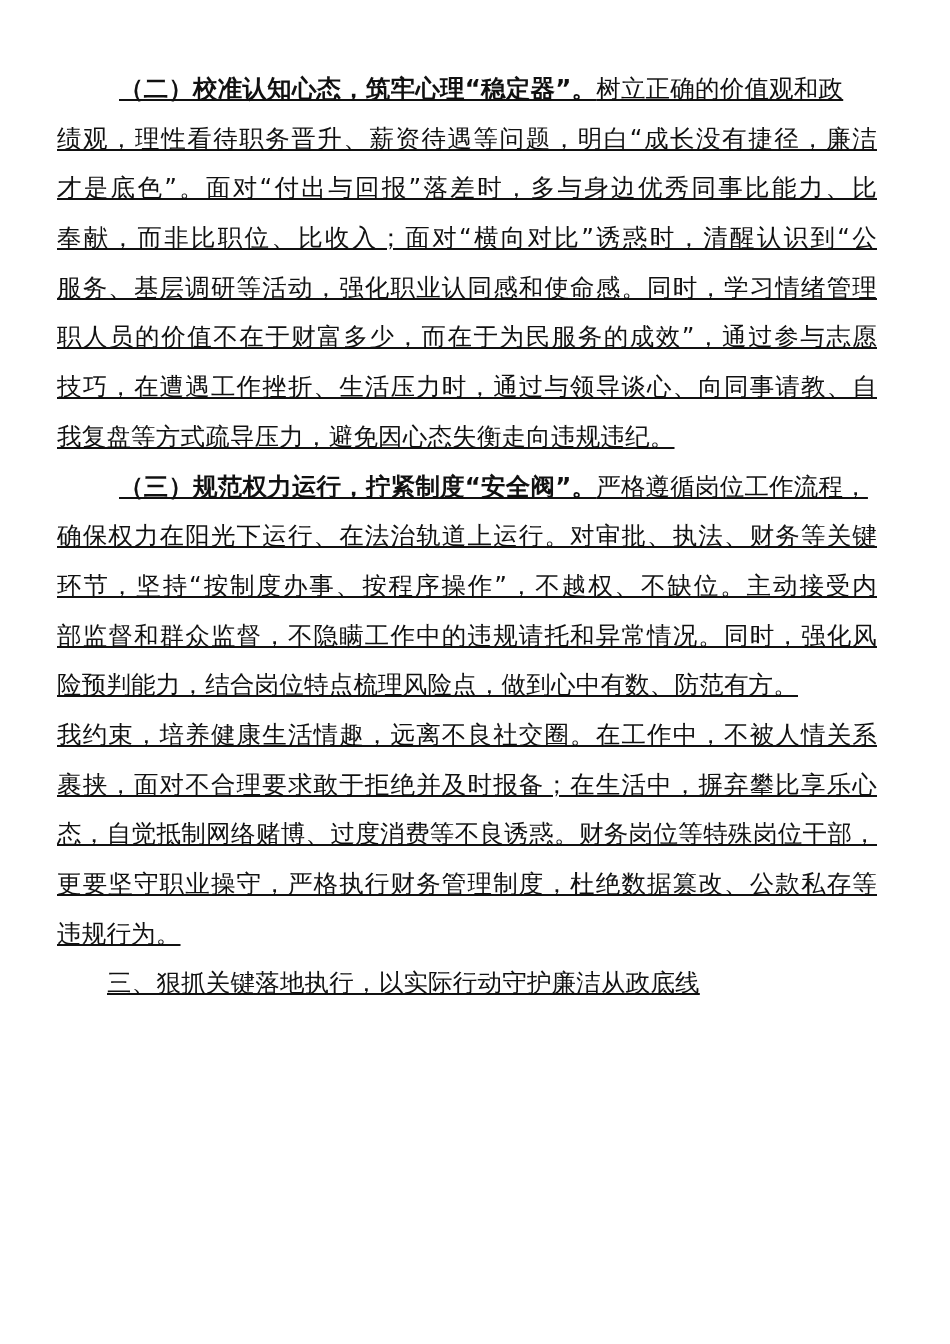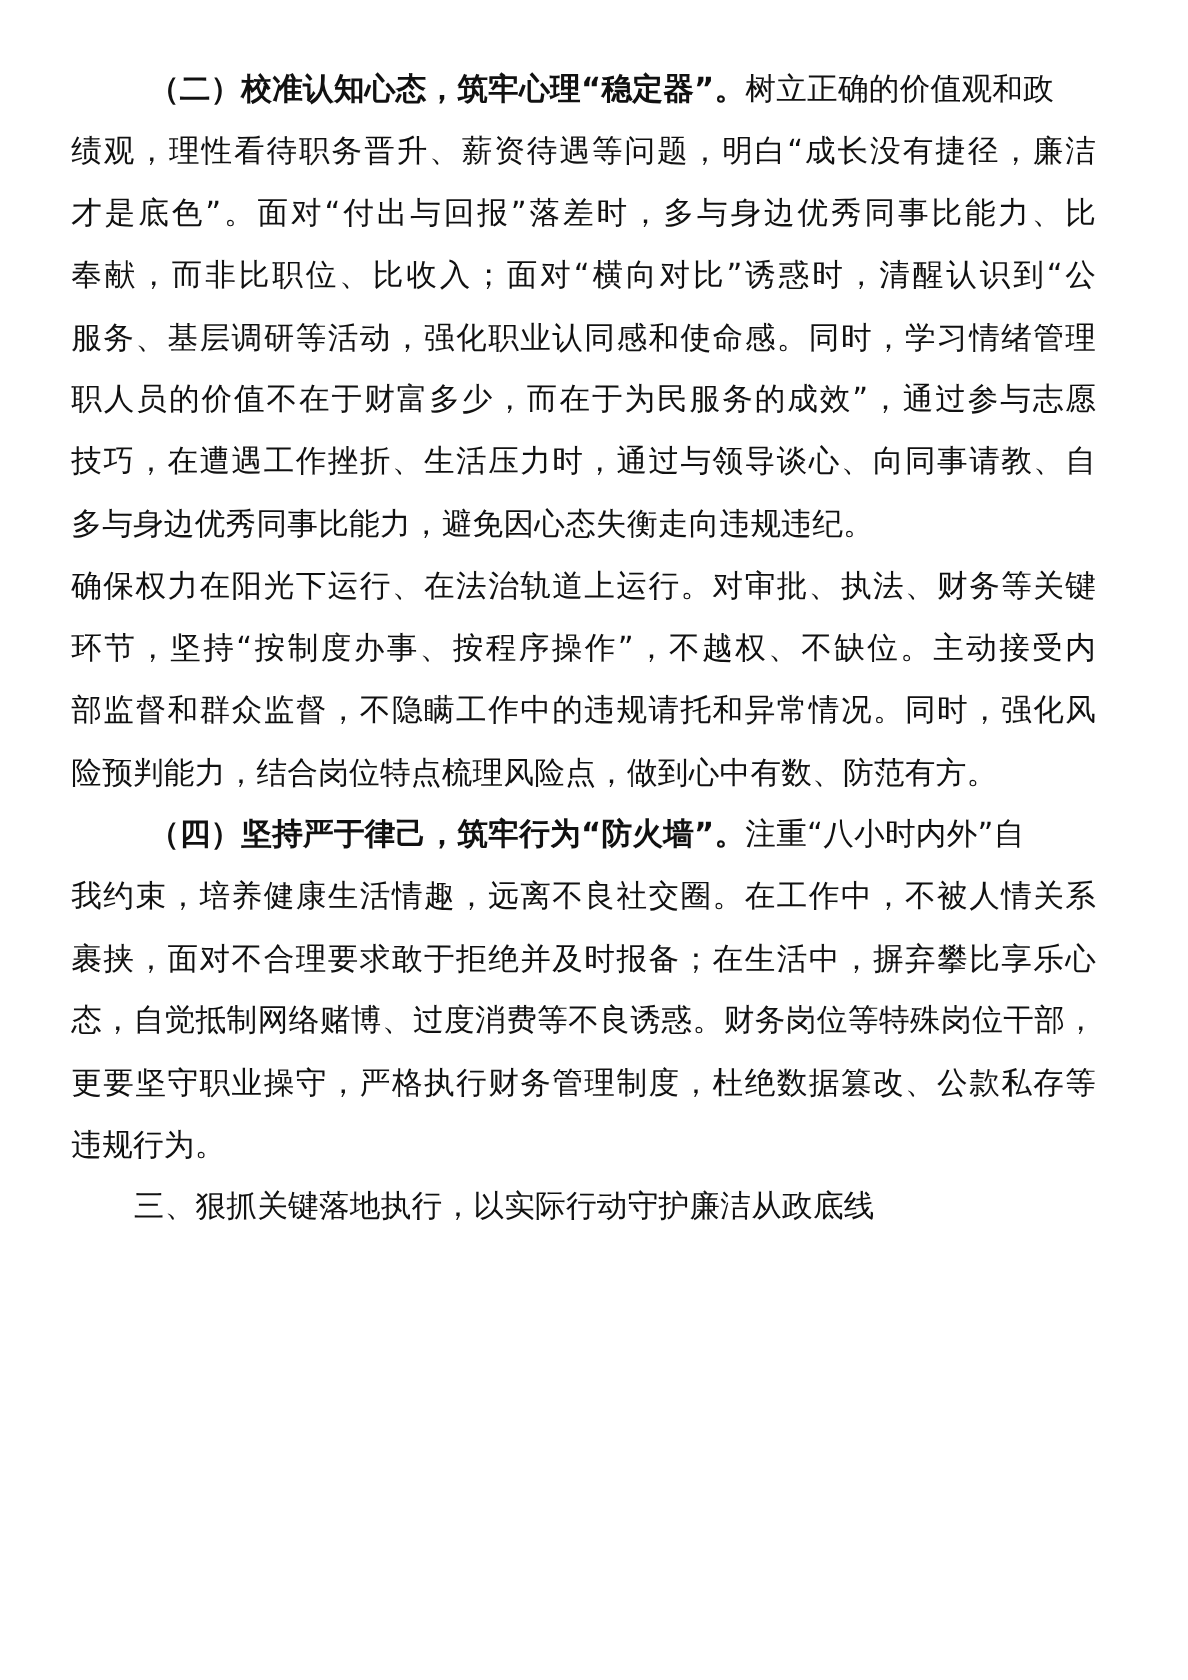--- a/index.html
+++ b/index.html
@@ -11,22 +11,23 @@
     width: 950px;
     height: 1344px;
     position: relative;
     overflow: hidden;
     font-family: "DejaVu Sans", "Liberation Sans", sans-serif;
     color: #111111;
   }
   .page {
     position: absolute;
     left: 57px;
-    top: 46px;
+    top: 64px;
     width: 820px;
+    text-decoration: underline;
   }
   .line {
     height: 49.7px;
     line-height: 49.7px;
     font-size: 24.5px;
     white-space: nowrap;
     letter-spacing: 0.2px;
   }
   .indent { padding-left: 50px; }
   .indent-bold { padding-left: 62px; }
@@ -43,32 +44,32 @@
 <div class="page">
 
   <div>
     <div class="line indent-bold"><span class="bold">（二）校准认知心态，筑牢心理“稳定器”。</span><span>树立正确的价值观和政</span></div>
     <div class="line justify">绩观，理性看待职务晋升、薪资待遇等问题，明白“成长没有捷径，廉洁</div>
     <div class="line justify">才是底色”。面对“付出与回报”落差时，多与身边优秀同事比能力、比</div>
     <div class="line justify">奉献，而非比职位、比收入；面对“横向对比”诱惑时，清醒认识到“公</div>
     <div class="line justify">服务、基层调研等活动，强化职业认同感和使命感。同时，学习情绪管理</div>
     <div class="line justify">职人员的价值不在于财富多少，而在于为民服务的成效”，通过参与志愿</div>
     <div class="line justify">技巧，在遭遇工作挫折、生活压力时，通过与领导谈心、向同事请教、自</div>
-    <div class="line">多与身边优秀同事比能力，避免因心态失衡走向违规违纪。</div>
+    <div class="line">我复盘等方式疏导压力，避免因心态失衡走向违规违纪。</div>
   </div>
 
   <div>
+    <div class="line indent-bold"><span class="bold">（三）规范权力运行，拧紧制度“安全阀”。</span><span>严格遵循岗位工作流程，</span></div>
     <div class="line justify">确保权力在阳光下运行、在法治轨道上运行。对审批、执法、财务等关键</div>
     <div class="line justify">环节，坚持“按制度办事、按程序操作”，不越权、不缺位。主动接受内</div>
     <div class="line justify">部监督和群众监督，不隐瞒工作中的违规请托和异常情况。同时，强化风</div>
     <div class="line">险预判能力，结合岗位特点梳理风险点，做到心中有数、防范有方。</div>
   </div>
 
   <div>
-    <div class="line indent-bold"><span class="bold">（四）坚持严于律己，筑牢行为“防火墙”。</span><span>注重“八小时内外”自</span></div>
     <div class="line justify">我约束，培养健康生活情趣，远离不良社交圈。在工作中，不被人情关系</div>
     <div class="line justify">裹挟，面对不合理要求敢于拒绝并及时报备；在生活中，摒弃攀比享乐心</div>
     <div class="line justify">态，自觉抵制网络赌博、过度消费等不良诱惑。财务岗位等特殊岗位干部，</div>
     <div class="line justify">更要坚守职业操守，严格执行财务管理制度，杜绝数据篡改、公款私存等</div>
     <div class="line">违规行为。</div>
   </div>
 
   <div class="line indent">三、狠抓关键落地执行，以实际行动守护廉洁从政底线</div>
 
 

